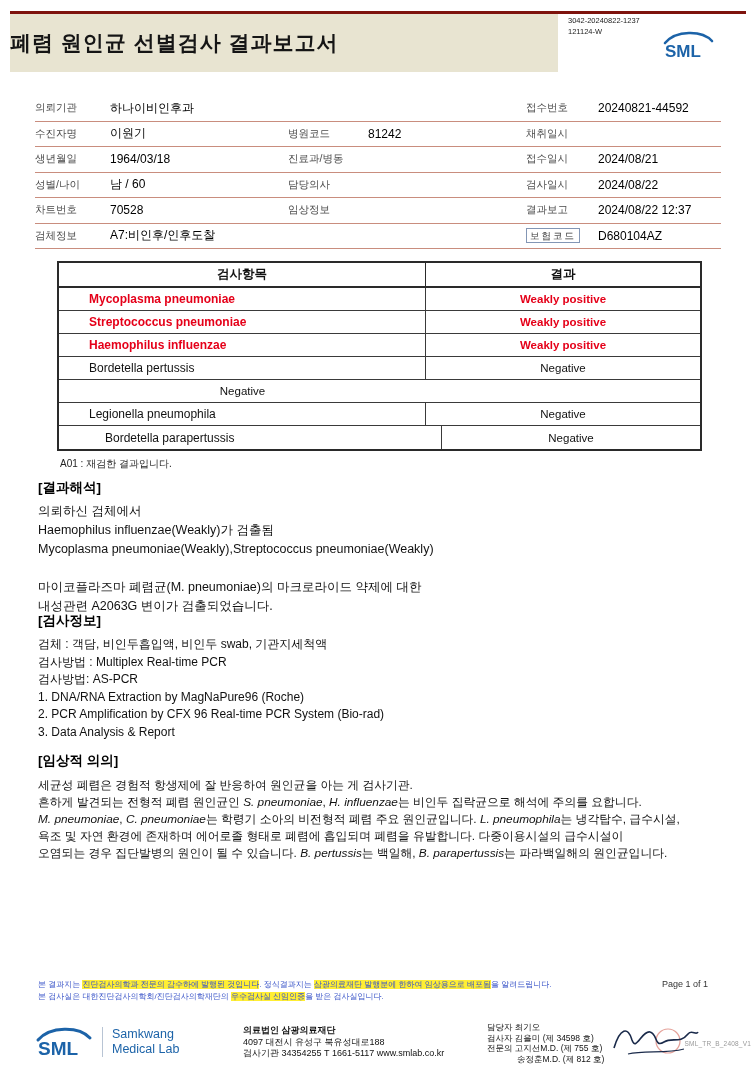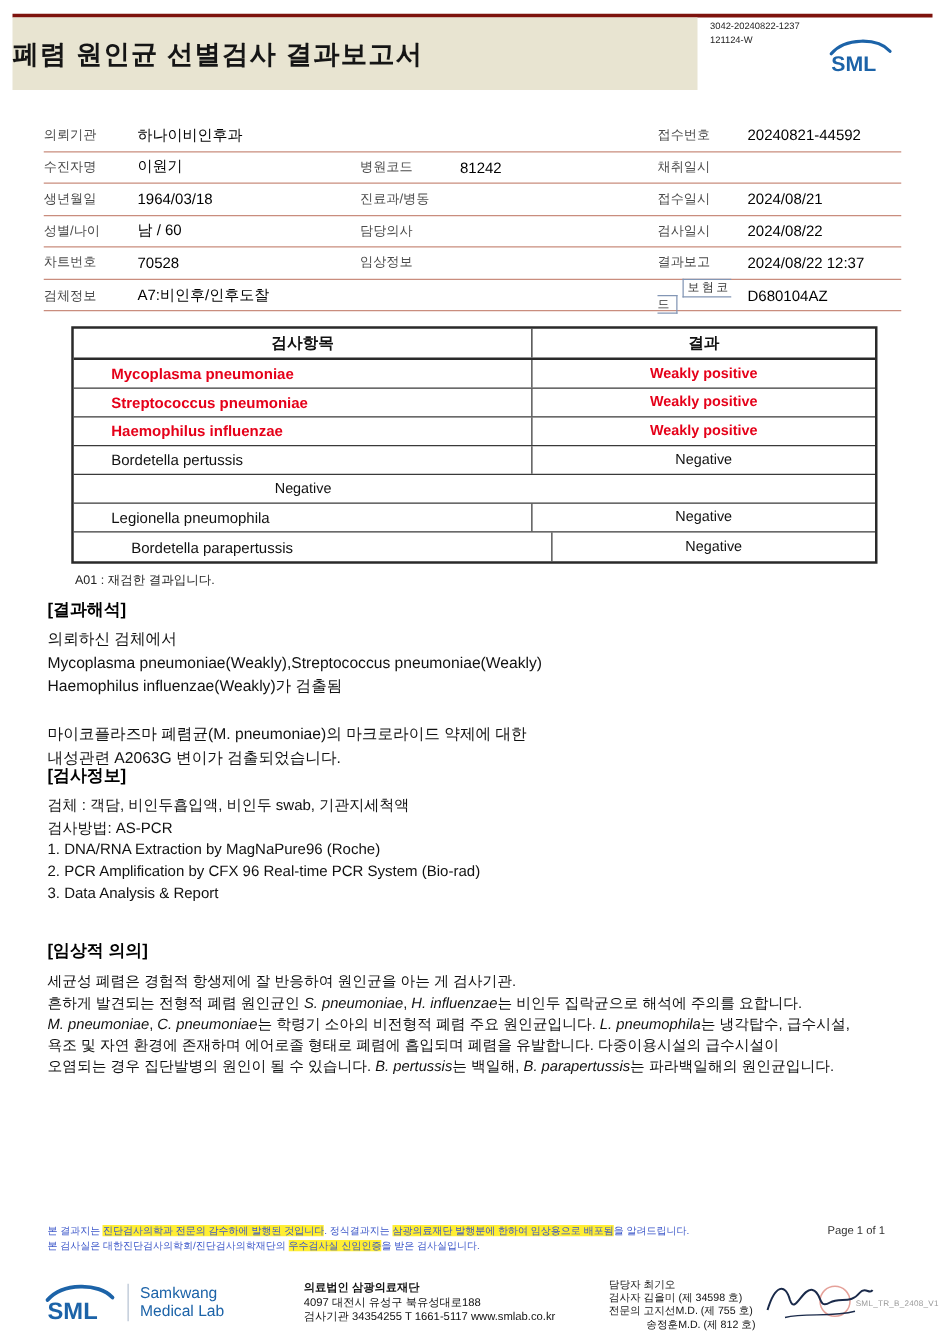--- a/index.html
+++ b/index.html
@@ -11,21 +11,21 @@
   .top-rule { position:absolute; left:10px; top:11px; width:736px; height:3px; background:#7e130d; }
   .title-band { position:absolute; left:10px; top:14px; width:548px; height:58px; background:#e8e4d1; display:flex; align-items:center; }
   .doc-title { font-size:21px; font-weight:bold; letter-spacing:1px; color:#151515; }
   .top-codes { position:absolute; left:568px; top:16px; font-size:7.5px; line-height:1.4; color:#222; }
   .logo-top { position:absolute; left:662px; top:28px; }
 
   
   .patient-table { position:absolute; left:35px; top:96px; width:686px; }
   .p-row { display:grid; grid-template-columns:75px 178px 80px 158px 72px 1fr; align-items:center; height:25.5px; border-bottom:1px solid #c98d7e; }
   .p-label { font-size:10.5px; color:#4a4a4a; }
-  .p-label span.boxed { border:1px solid #8396b5; padding:1px 3px; letter-spacing:2px; font-size:9.5px; color:#333;margin-left:20px; }
+  .p-label span.boxed { border:1px solid #8396b5; padding:1px 3px; letter-spacing:2px; font-size:9.5px; color:#333; }
   .p-value { font-size:12px; color:#000; }
 
   
   .results-table { position:absolute; left:57px; top:261px; width:645px; border:2px solid #2a2a2a; background:#fff; }
   .t-head { display:grid; grid-template-columns:367px 1fr; height:25px; border-bottom:2px solid #2a2a2a; font-weight:bold; font-size:12.5px; }
   .t-head > div { display:flex; align-items:center; justify-content:center; }
   .t-head > div:first-child { border-right:1px solid #2a2a2a; }
   .t-row { display:grid; grid-template-columns:367px 1fr; height:23px; border-bottom:1px solid #3a3a3a; font-size:12px; }
   .t-row:last-child { border-bottom:none;margin-left:16px; }
   .t-name { display:flex; align-items:center; padding-left:30px; border-right:1px solid #3a3a3a; }
@@ -174,32 +174,33 @@
         </div>
       </div>
   </div>
 
   <div class="result-note">A01 : 재검한 결과입니다.</div>
 
   <div class="section" id="sec-interp">
     <div class="sec-title">[결과해석]</div>
     <div class="sec-body">
         <div class="sec-line">의뢰하신 검체에서</div>
+        <div class="sec-line">Haemophilus influenzae(Weakly)가 검출됨</div>
         <div class="sec-line">Mycoplasma pneumoniae(Weakly),Streptococcus pneumoniae(Weakly)</div>
-        <div class="sec-line">Haemophilus influenzae(Weakly)가 검출됨</div>
         <div class="sec-line">&nbsp;</div>
         <div class="sec-line">마이코플라즈마 폐렴균(M. pneumoniae)의 마크로라이드 약제에 대한</div>
         <div class="sec-line">내성관련 A2063G 변이가 검출되었습니다.</div>
       </div>
   </div>
 
   <div class="section" id="sec-info">
     <div class="sec-title">[검사정보]</div>
     <div class="sec-body">
         <div class="sec-line">검체 : 객담, 비인두흡입액, 비인두 swab, 기관지세척액</div>
+        <div class="sec-line">검사방법 : Multiplex Real-time PCR</div>
         <div class="sec-line">검사방법: AS-PCR</div>
         <div class="sec-line">1. DNA/RNA Extraction by MagNaPure96 (Roche)</div>
         <div class="sec-line">2. PCR Amplification by CFX 96 Real-time PCR System (Bio-rad)</div>
         <div class="sec-line">3. Data Analysis &amp; Report</div>
       </div>
   </div>
 
   <div class="section" id="sec-clinical">
     <div class="sec-title">[임상적 의의]</div>
     <div class="sec-body">

